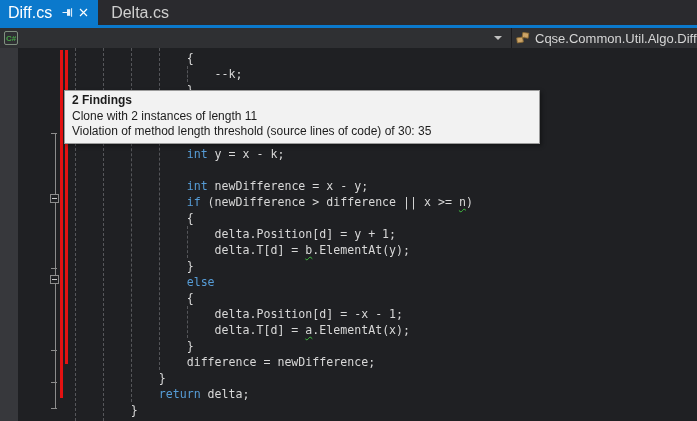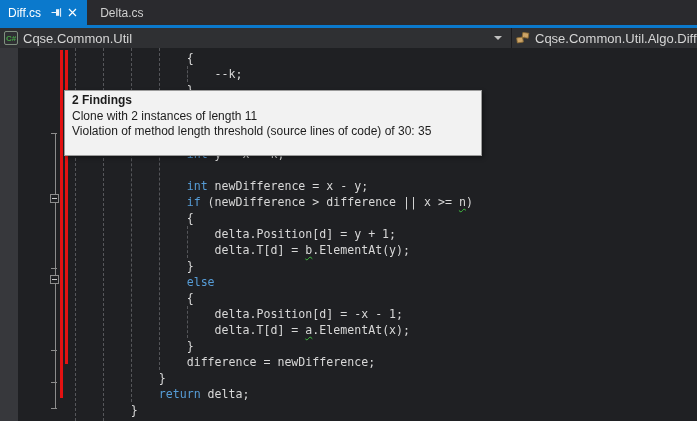--- a/index.html
+++ b/index.html
@@ -3,21 +3,21 @@
 <meta charset="utf-8">
 <style>
   html,body { margin:0; padding:0; background:#111; }
   .app {
     position:relative; width:697px; height:421px; overflow:hidden;
     background:var(--editor-bg); font-family:"Liberation Sans", sans-serif;
     -webkit-font-smoothing:antialiased;
   }
   
   .tabbar { position:absolute; top:0; left:0; right:0; height:25px; background:var(--bar-bg); display:flex; align-items:stretch; }
-  .tab { display:flex; align-items:center; padding:0 8px; font-size:12px; color:var(--tab-inactive-text); cursor:default; }
+  .tab { display:flex; align-items:center; padding:0 8px; font-size:16px; color:var(--tab-inactive-text); cursor:default; }
   .tab .tab-label { margin-right:6px; }
   .tab.active { background:var(--accent); color:var(--tab-active-text); }
   .tab.inactive { margin-left:5px; }
   .tab-icon { display:flex; align-items:center; justify-content:center; width:14px; height:14px; margin-left:2px; }
   .accent-line { position:absolute; top:25px; left:0; right:0; height:3px; background:var(--accent); }
   
   .navbar { position:absolute; top:28px; left:0; right:0; height:20px; background:var(--navbar-bg); display:flex; align-items:center; color:var(--navbar-text); font-size:13px; }
   .combo { display:flex; align-items:center; height:100%; }
   .combo-left { width:511px; flex:0 0 auto; position:relative; padding-left:4px; box-sizing:border-box; }
   .combo-right { flex:1 1 auto; overflow:hidden; white-space:nowrap; padding-left:4px; }
@@ -32,21 +32,21 @@
   .fbar { position:absolute; width:3px; background:var(--finding-red); }
   .outline-line { position:absolute; left:55px; width:1px; background:var(--outline); }
   .outline-tick { position:absolute; left:51px; width:6px; height:1px; background:var(--outline); }
   .outline-box { position:absolute; left:50px; width:9px; height:9px; border:1px solid var(--outline); background:var(--editor-bg); box-sizing:border-box; }
   .outline-box::after { content:""; position:absolute; left:1px; right:1px; top:3px; height:1px; background:#C8C8C8; }
   .code { position:absolute; left:75px; top:2px; font-family:"DejaVu Sans Mono", monospace; font-size:11.6px; line-height:16px; color:var(--code-text); white-space:pre; }
   .code-line { height:16px; }
   .tk-kw { color:var(--keyword); }
   .tk-sq { text-decoration:underline; text-decoration-style:wavy; text-decoration-color:var(--squiggle); text-decoration-thickness:1px; text-underline-offset:2px; }
   
-  .tooltip { position:absolute; left:64px; top:42px; width:418px; box-sizing:border-box; background:var(--tooltip-bg); border:1px solid var(--tooltip-border); color:var(--tooltip-text); font-size:12px; line-height:15.5px; padding:2px 7px 15px 7px; box-shadow:2px 2px 4px rgba(0,0,0,0.35); z-index:10; }
+  .tooltip { position:absolute; left:64px; top:42px; width:476px; box-sizing:border-box; background:var(--tooltip-bg); border:1px solid var(--tooltip-border); color:var(--tooltip-text); font-size:12px; line-height:15.5px; padding:2px 7px 3px 7px; box-shadow:2px 2px 4px rgba(0,0,0,0.35); z-index:10; }
   .tooltip-title { font-weight:bold; }
 </style>
 </head>
 <body>
 
 <div class="app">
 
   <div class="tabbar">
     <div class="tab active">
       <span class="tab-label">Diff.cs</span>
@@ -66,21 +66,20 @@
     <div class="tab inactive">
       <span class="tab-label">Delta.cs</span>
     </div>
   </div>
 
   <div class="accent-line"></div>
 
   <div class="navbar">
     <div class="combo combo-left">
       <span class="csicon">C#</span>
-      <span>Cqse.Common.Util</span>
       <span class="dd-arrow"></span>
     </div>
     <div class="nav-divider"></div>
     <div class="combo combo-right">
       <span class="classicon">
         <svg width="14" height="13" viewBox="0 0 14 13">
             <g stroke="#8A6A34" stroke-width="0.8" fill="#CCA468">
               <rect x="6.5" y="0.8" width="6" height="5" transform="rotate(8 9.5 3.3)"></rect>
               <rect x="1" y="5.5" width="6" height="5" transform="rotate(-8 4 8)"></rect>
               <path d="M6 6.5l3-1.5" fill="none"></path>

